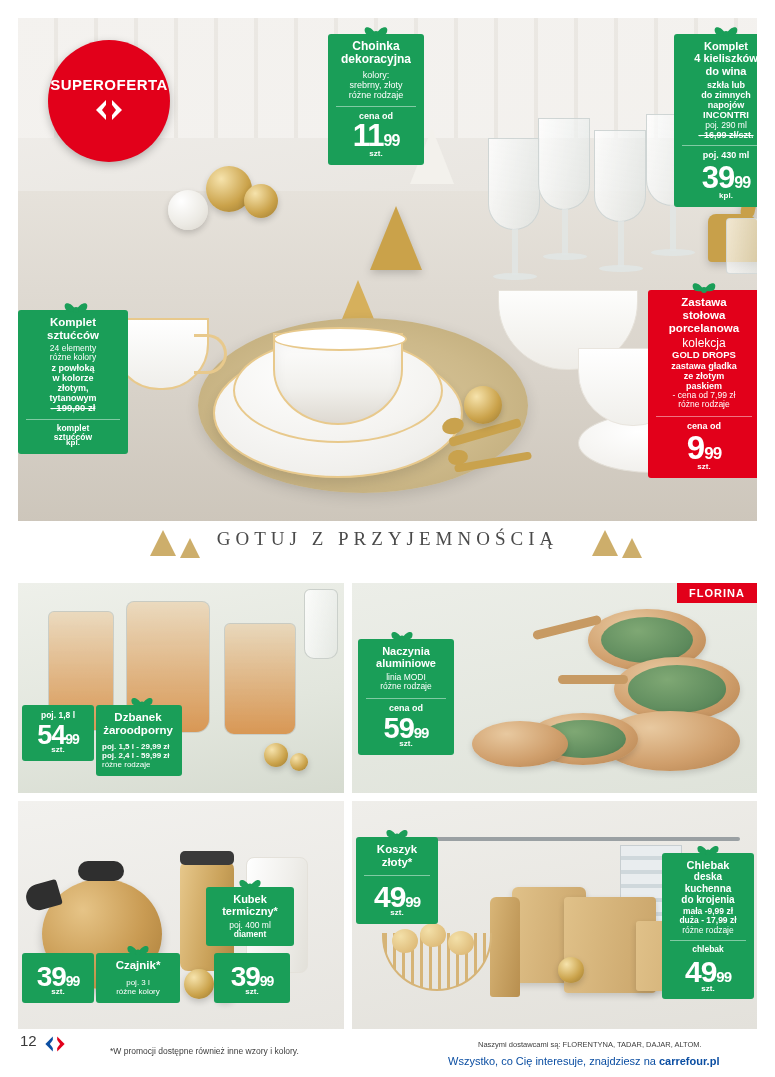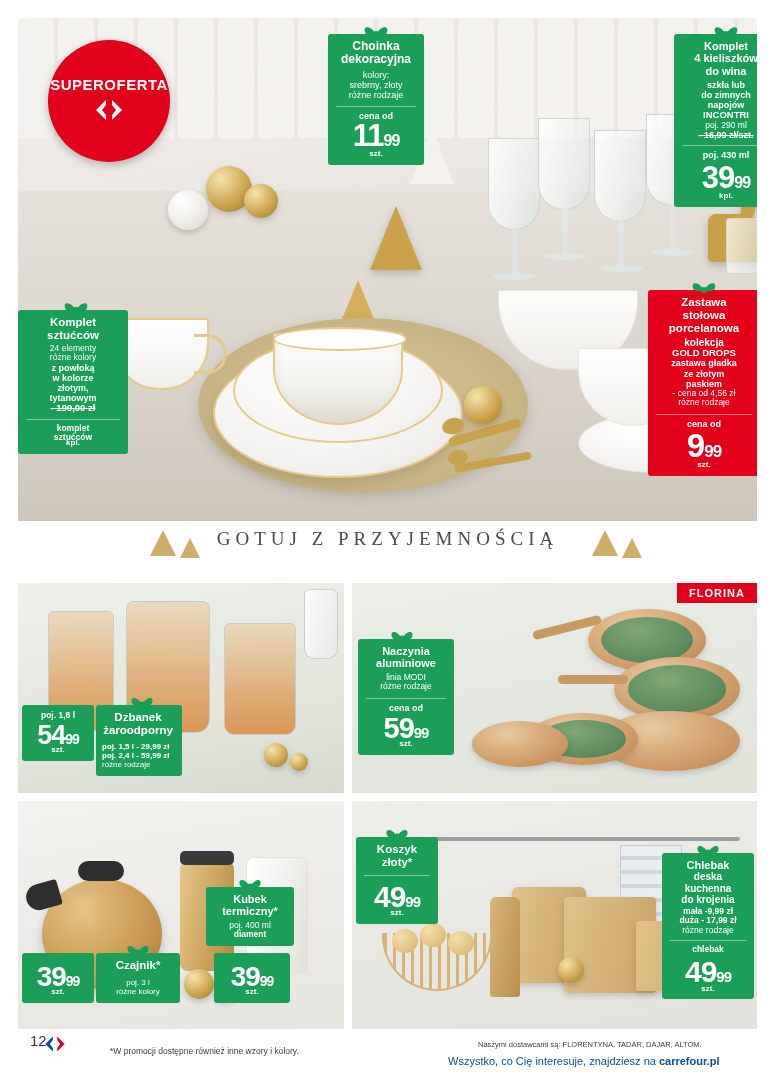--- a/index.html
+++ b/index.html
@@ -249,21 +249,21 @@
     background: repeating-linear-gradient(180deg,#e9edef 0 10px,#cfd8dc 10px 14px);
     border:1px solid #c7ced1;
   }
   .rail { position:absolute; left:368px; top:838px; width:380px; height:4px;
     background:#9aa0a3; border-radius:2px; }
 
   .florina {
     position:absolute; right:0; top:0; background:#e2001a; color:#fff;
     font-size:11px; font-weight:bold; letter-spacing:1px; padding:4px 12px;
   }
-  .page-num { position:absolute; left:30px; top:1032px; font-size:15px; color:#3a3a3a; }
+  .page-num { position:absolute; left:20px; top:1032px; font-size:15px; color:#3a3a3a; }
   .footnote { position:absolute; left:110px; top:1046px; font-size:8.5px; color:#3c3c3c; }
   .suppliers { position:absolute; left:478px; top:1040px; font-size:7.5px; color:#3c3c3c; }
   .tagline { position:absolute; left:448px; top:1055px; font-size:11px; color:#0b4ea2; }
   .tagline b { color:#0b4ea2; }
 </style>
 </head>
 <body>
 
 <div class="page">
 
@@ -389,26 +389,26 @@
       <div class="bow">
         <svg width="30" height="16" viewBox="0 0 30 16">
             <path d="M15 11 C9 2 2 3 4 9 C5 13 11 13 15 11 Z" fill="#1a9e58"></path>
             <path d="M15 11 C21 2 28 3 26 9 C25 13 19 13 15 11 Z" fill="#1a9e58"></path>
             <circle cx="15" cy="11" r="3" fill="#1a9e58"></circle>
           </svg>
       </div>
       <div class="title" style="font-size:11.5px;">Zastawa</div>
       <div class="title" style="font-size:11.5px;">stołowa</div>
       <div class="title" style="font-size:11.5px;">porcelanowa</div>
-      <div class="sub" style="font-size:10px;margin-top:2px;font-weight:bold;">kolekcja</div>
+      <div class="sub" style="font-size:12px;margin-top:2px;">kolekcja</div>
       <div class="title" style="font-size:9.5px;">GOLD DROPS</div>
       <div class="title" style="font-size:9px;">zastawa gładka</div>
       <div class="title" style="font-size:9px;">ze złotym</div>
       <div class="title" style="font-size:9px;">paskiem</div>
-      <div class="sub" style="font-size:8.5px;">- cena od 4,56 zł</div>
+      <div class="sub" style="font-size:8.5px;">- cena od 7,99 zł</div>
       <div class="sub" style="font-size:8.5px;">różne rodzaje</div>
       <div style="margin-top:6px;border-top:1px solid rgba(255,255,255,.45);padding-top:4px;">
         <div class="cena-od">cena od</div>
         <div style="margin-top:-1px;">
           <span class="price" style="font-size:33px;">9</span><span class="price cents" style="font-size:17px;">99</span>
         </div>
         <div class="price-unit">szt.</div>
       </div>
     </div>
   </div>

